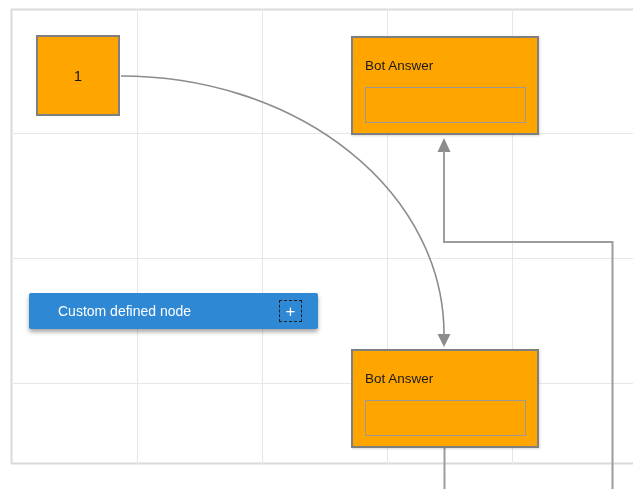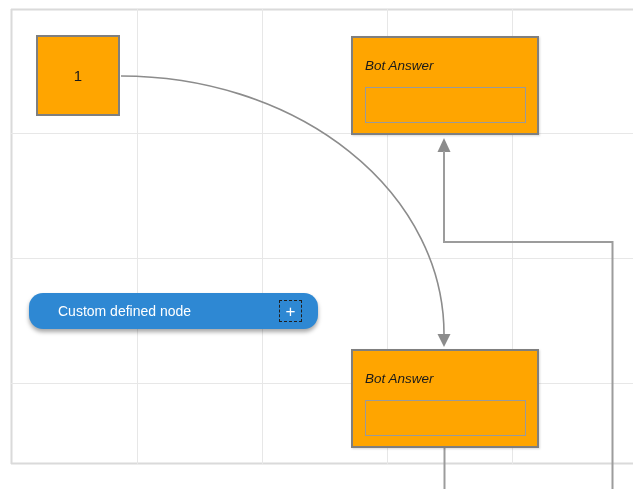--- a/index.html
+++ b/index.html
@@ -20,30 +20,30 @@
     display:flex;align-items:center;justify-content:center;
     font-size:15px;color:var(--text-dark,#1a1a1a);cursor:move;
   }
   .bot-node{
     width:188px;height:99px;
     background:var(--node-orange,#ffa500);border:2px solid var(--node-border,#7f7f7f);
     box-shadow:1px 1px 2px rgba(0,0,0,0.15);cursor:move;
   }
   .bot-node.pos-top{left:351px;top:36px;}
   .bot-node.pos-bottom{left:351px;top:349px;}
-  .bot-title{margin:20px 0 0 12px;font-size:13.5px;color:var(--text-dark,#1a1a1a);font-style:italic;}
+  .bot-title{margin:20px 0 0 12px;font-size:13.5px;color:var(--text-dark,#1a1a1a);}
   .bot-input{
     position:absolute;left:12px;top:49px;width:161px;height:36px;
     box-sizing:border-box;background:transparent;
     border:1px solid var(--input-border,#9a9a9a);outline:none;
     font-family:"Liberation Sans",sans-serif;font-size:13px;color:var(--text-dark,#1a1a1a);
   }
   .custom-node{
     left:29px;top:293px;width:289px;height:36px;
-    background:var(--custom-blue,#2e88d3);border-radius:14px;
+    background:var(--custom-blue,#2e88d3);border-radius:2px;
     box-shadow:0 3px 4px rgba(0,0,0,0.35);
     display:flex;align-items:center;color:var(--text-light,#ffffff);cursor:move;
   }
   .custom-label{margin-left:29px;font-size:14px;}
   .plus-btn{
     position:absolute;right:16px;top:7px;width:23px;height:22px;
     box-sizing:border-box;background:transparent;
     border:1px dashed #1f1f1f;
     display:flex;align-items:center;justify-content:center;
     padding:0;cursor:pointer;

